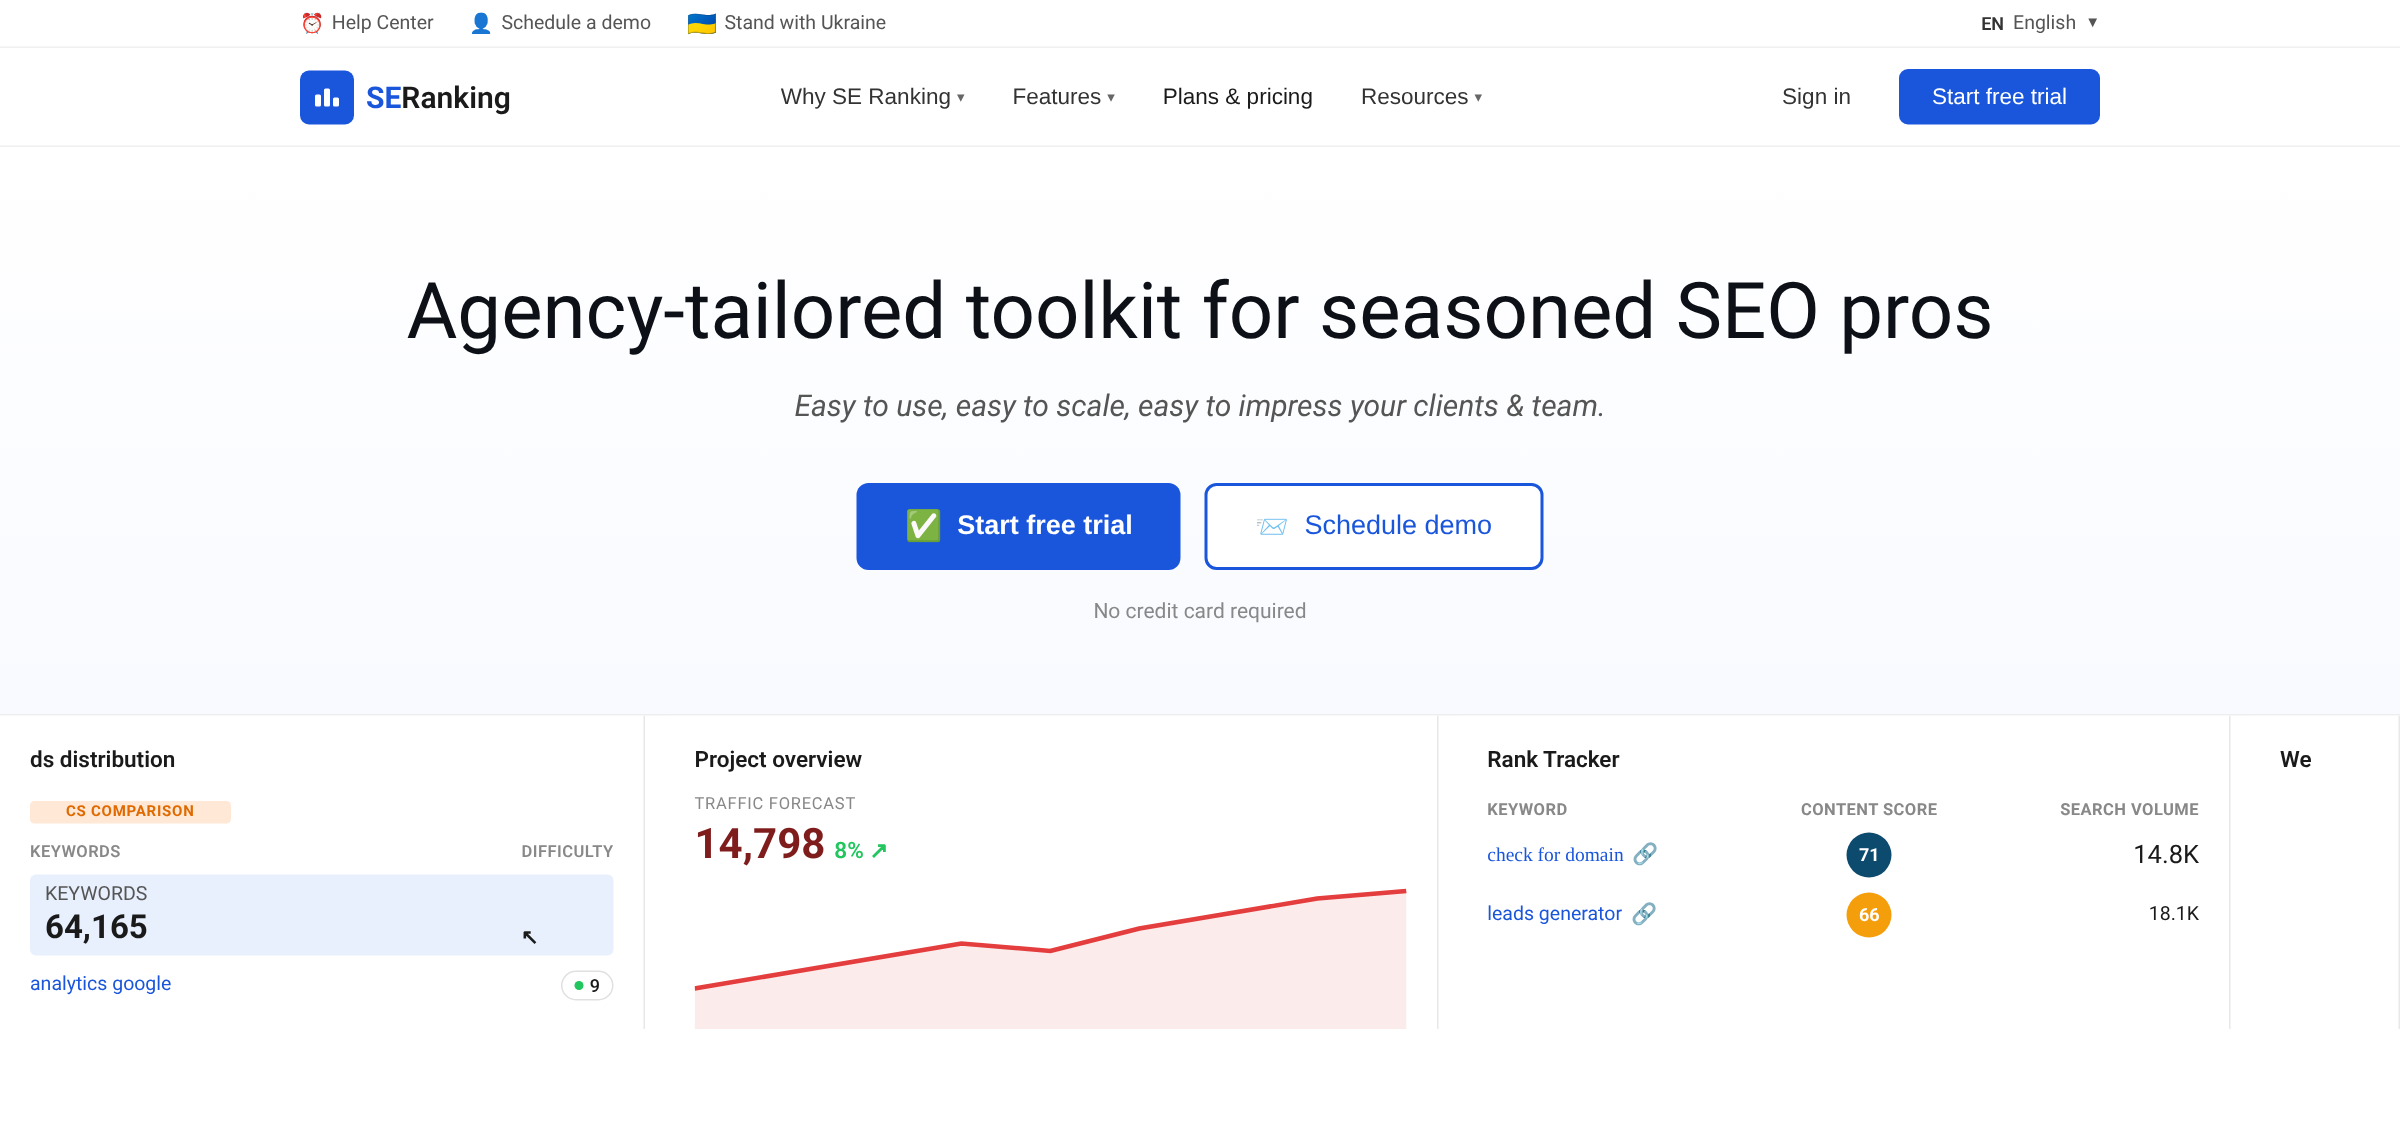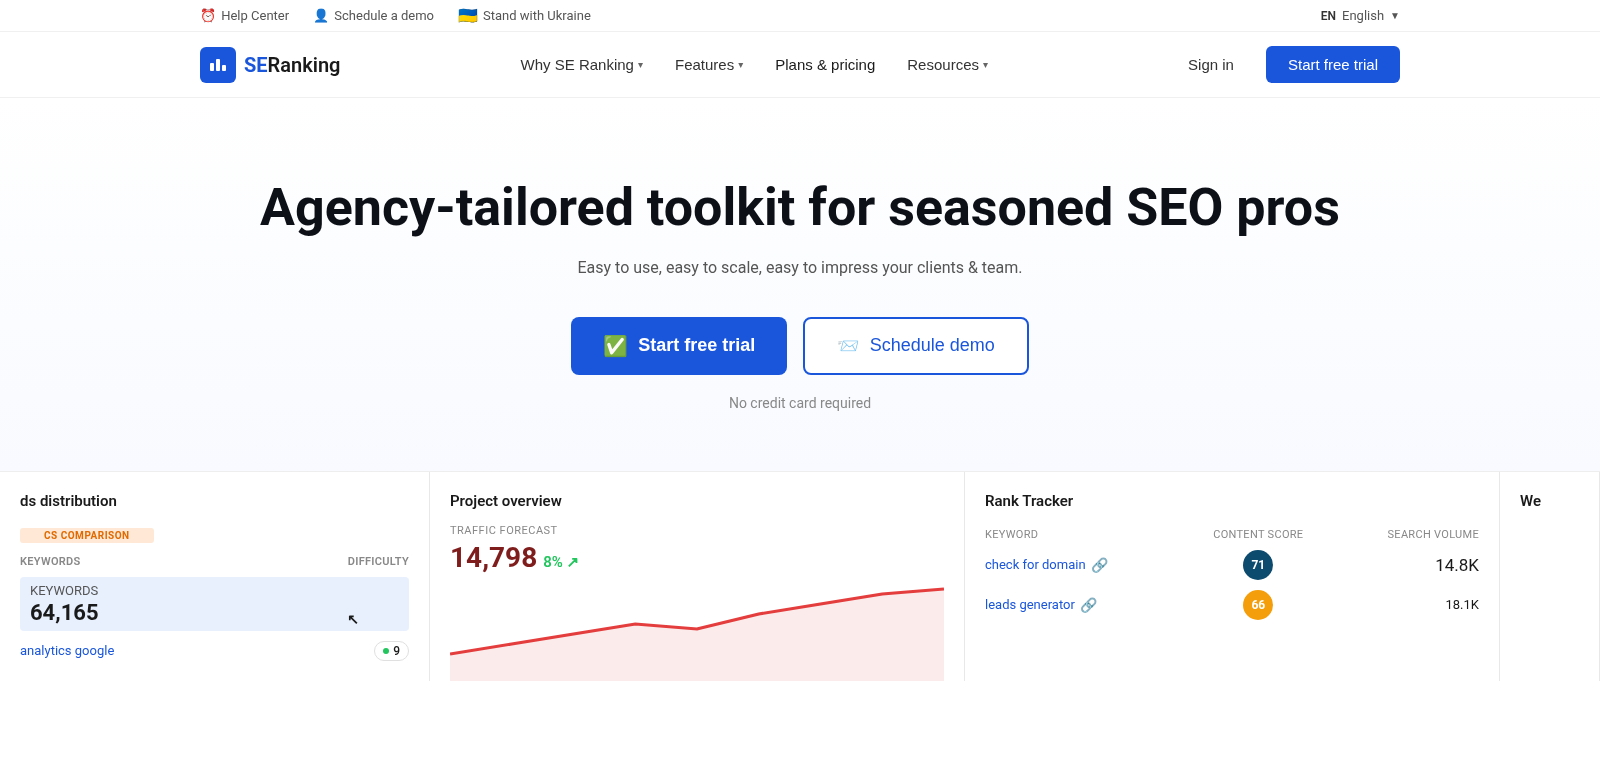--- a/index.html
+++ b/index.html
@@ -48,38 +48,38 @@
     .btn-start-top {
       padding: 10px 22px; background: #1a56db; color: #fff;
       border: none; border-radius: 6px; font-size: 15px; font-weight: 500; cursor: pointer;
     }
 
     
     .hero {
       text-align: center; padding: 80px 200px 60px;
       background: linear-gradient(180deg, #fff 0%, #f8faff 100%);
     }
-    .hero-title { font-size: 52px; font-weight: 700; color: #0d1117; line-height: 1.15; margin-bottom: 20px; }
-    .hero-subtitle { font-size: 16px; color: #555; margin-bottom: 40px; }
+    .hero-title { font-size: 52px; font-weight: 400; color: #0d1117; line-height: 1.15; margin-bottom: 20px; }
+    .hero-subtitle { font-size: 20px; color: #555; margin-bottom: 40px; font-style: italic; }
     .hero-buttons { display: flex; justify-content: center; gap: 16px; margin-bottom: 20px; }
     .btn-start-hero {
       display: flex; align-items: center; gap: 10px;
       padding: 16px 32px; background: #1a56db; color: #fff;
       border: none; border-radius: 8px; font-size: 18px; font-weight: 600; cursor: pointer;
     }
     .btn-demo {
       display: flex; align-items: center; gap: 10px;
       padding: 16px 32px; background: #fff; color: #1a56db;
       border: 2px solid #1a56db; border-radius: 8px; font-size: 18px; font-weight: 500; cursor: pointer;
     }
     .hero-note { font-size: 14px; color: #888; }
 
     
     .dashboard-preview {
-      display: flex; gap: 0; overflow: hidden; height: 210px;
+      display: flex; gap: 13px; overflow: hidden; height: 210px;
       border-top: 1px solid #eee;
     }
 
     
     .preview-card {
       background: #fff; border-right: 1px solid #e8e8e8;
       flex: 1; min-width: 0; padding: 20px; overflow: hidden;
     }
     .card-title { font-size: 15px; font-weight: 600; color: #1a1a1a; margin-bottom: 14px; }
     .card-subtitle { font-size: 11px; color: #888; text-transform: uppercase; letter-spacing: 0.5px; margin-bottom: 4px; }
@@ -107,21 +107,21 @@
 
     
     .project-card {}
     .traffic-num { font-size: 28px; font-weight: 700; color: #7f1d1d; }
     .traffic-pct { color: #22c55e; font-size: 15px; font-weight: 600; margin-left: 6px; }
     .chart-area { margin-top: 10px; height: 100px; position: relative; overflow: hidden; }
 
     
     .rank-card {}
     .rank-table { width: 100%; border-collapse: collapse; }
-    .rank-table th { font-size: 11px; color: #888; text-transform: uppercase; text-align: left; padding: 4px 0; font-weight: 400; letter-spacing: 0.3px; }
+    .rank-table th { font-size: 11px; color: #888; text-transform: uppercase; text-align: left; padding: 4px 0; font-weight: 700; letter-spacing: 0.3px; }
     .rank-table th:last-child { text-align: right; }
     .rank-table td { font-size: 13px; padding: 5px 0; color: #1a1a1a; vertical-align: middle; }
     .rank-table td:last-child { text-align: right; }
     .rank-link { color: #1a56db; text-decoration: none; font-size: 13px; }
     .score-badge {
       display: inline-flex; align-items: center; justify-content: center;
       width: 30px; height: 30px; border-radius: 50%; color: #fff;
       font-size: 12px; font-weight: 700;
     }
     .score-green { background: #0c4a6e; }
@@ -273,21 +273,21 @@
       <thead>
         <tr>
           <th>KEYWORD</th>
           <th style="text-align:center;">CONTENT SCORE</th>
           <th>SEARCH VOLUME</th>
         </tr>
       </thead>
       <tbody>
         <tr>
           <td>
-            <div style="display:flex;align-items:center;gap:6px;">
+            <div style="display:flex;align-items:center;gap:6px;font-family:Liberation Serif, serif;">
               <a class="rank-link">check for domain</a>
               <span class="link-icon">🔗</span>
             </div>
           </td>
           <td style="text-align:center;">
             <span class="score-badge score-green">71</span>
           </td>
           <td style="text-align:right; font-size:17px;">14.8K</td>
         </tr>
         <tr>

